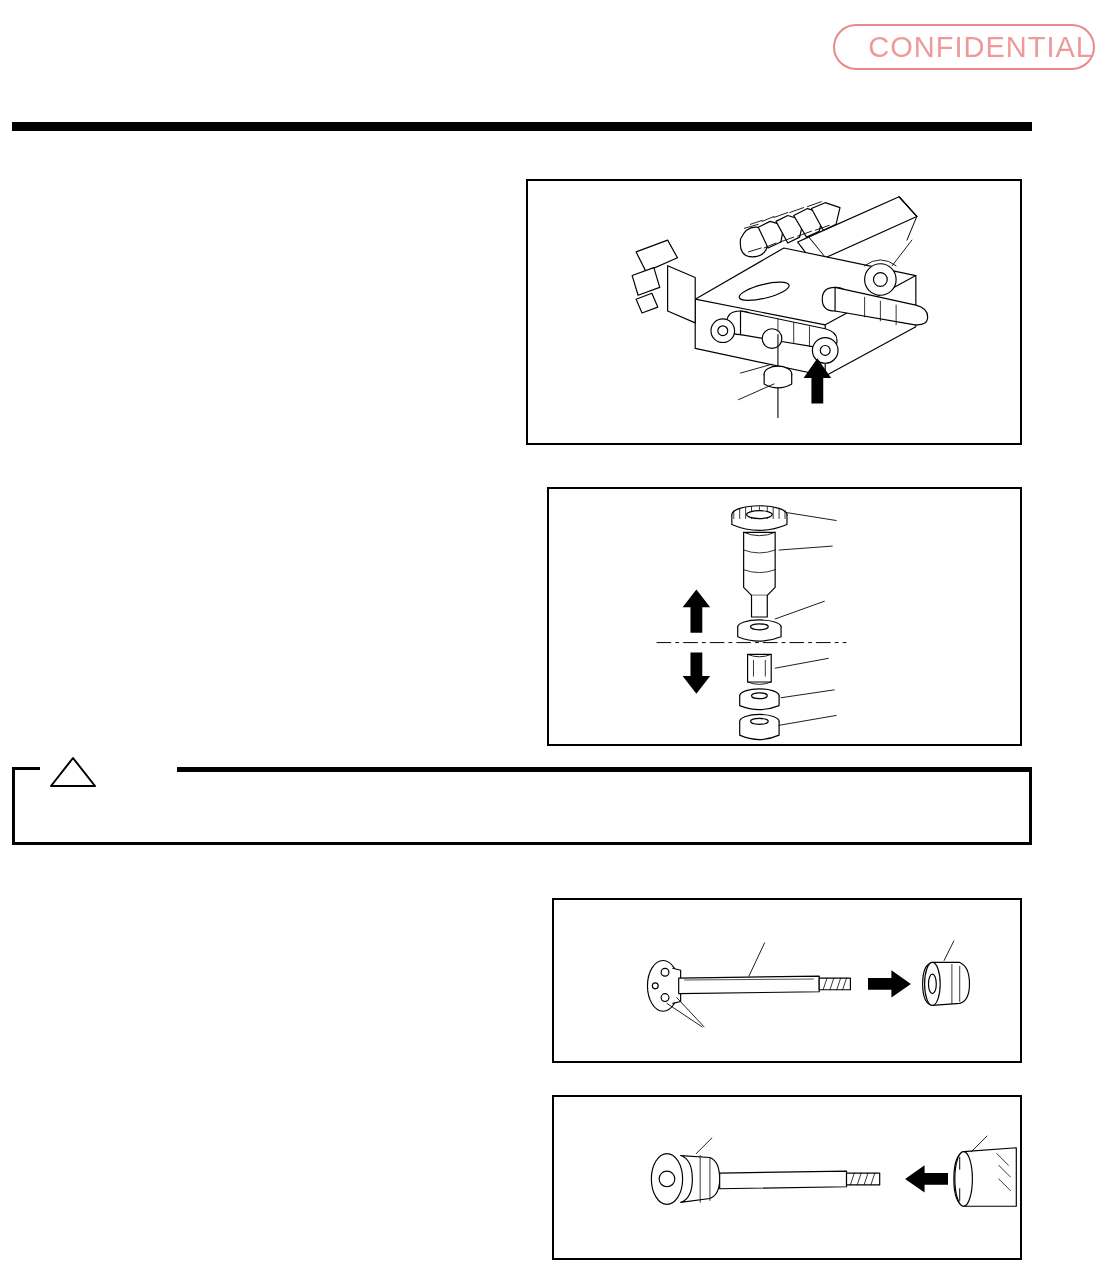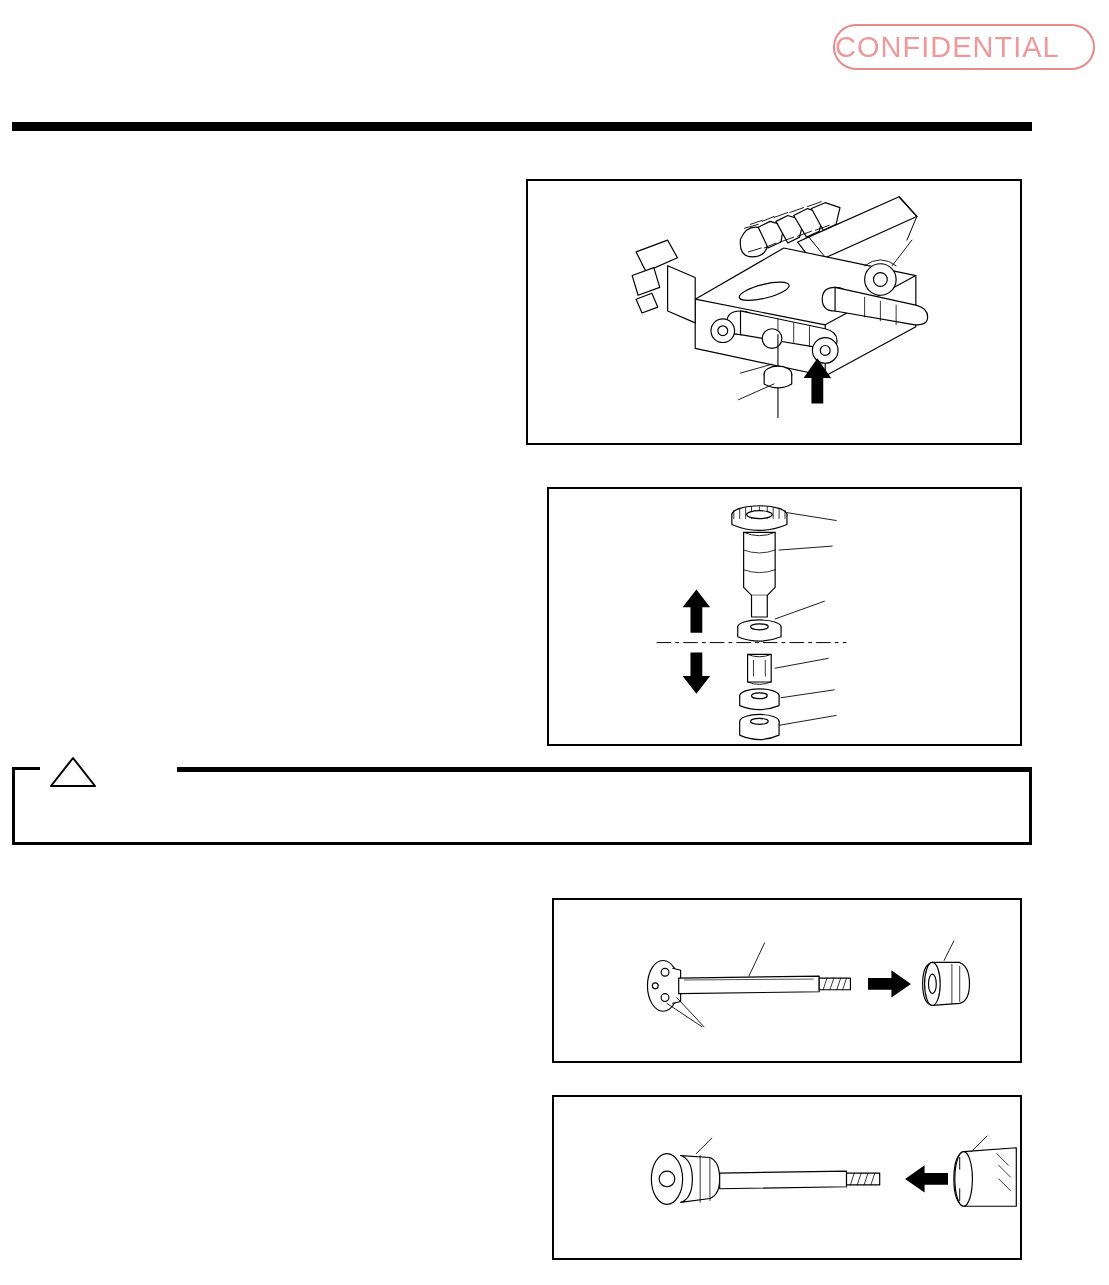--- a/index.html
+++ b/index.html
@@ -23,21 +23,21 @@
   .confidential {
     position: absolute;
     left: 833px;
     top: 24px;
     width: 262px;
     height: 46px;
     border: 2px solid #e98a8a;
     border-radius: 23px;
     display: flex;
     align-items: center;
-    justify-content: flex-start;
+    justify-content: flex-end;
     box-sizing: border-box;
   }
   .confidential span {
     color: #ef9a9a;
     font-size: 29px;
     letter-spacing: 1px;
     font-family: "Liberation Sans", sans-serif;
   }
 
   

